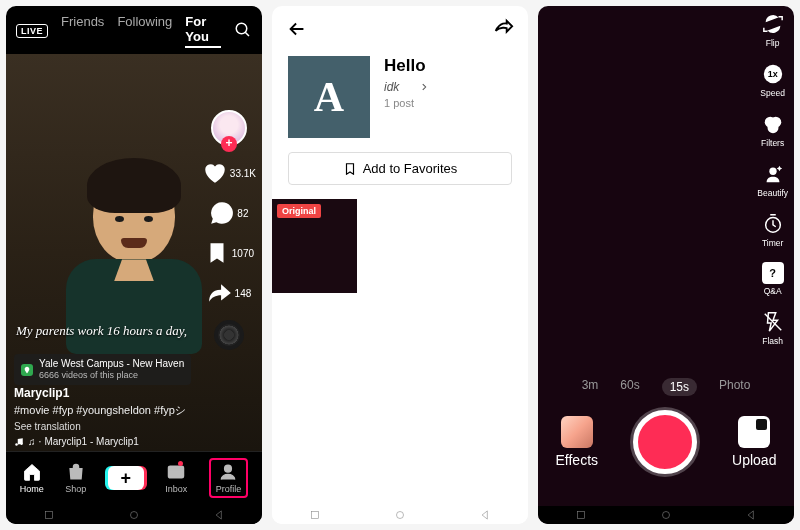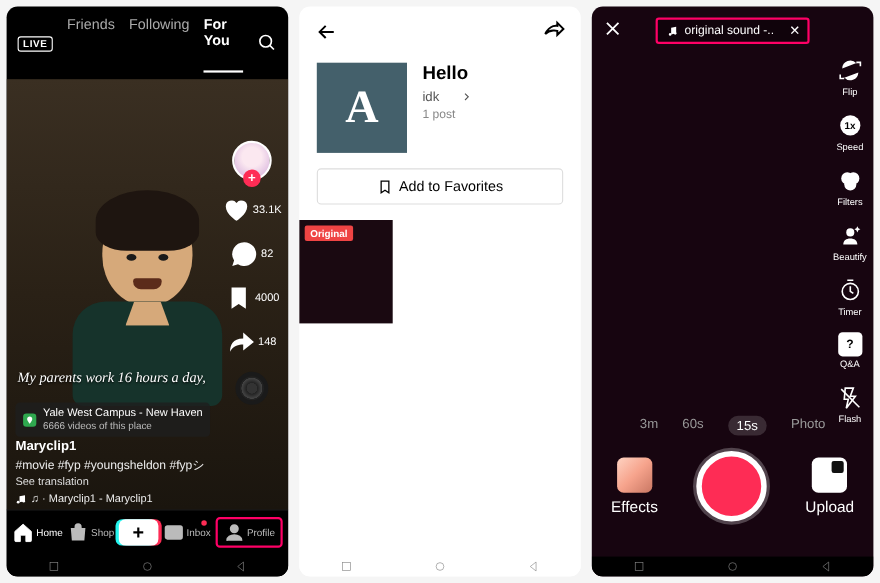--- a/index.html
+++ b/index.html
@@ -19,21 +19,21 @@
   }
   
   .s1 { background:#000; color:#fff; display:flex; flex-direction:column; }
   .s1-top { display:flex; align-items:center; gap:13px; padding:8px 10px 6px; font-size:13px; }
   .live-badge {
     border:1.4px solid #fff; border-radius:3px; padding:1px 4px;
     font-size:9px; font-weight:700; letter-spacing:0.5px;
   }
   .tabs { flex:1; display:flex; gap:13px; }
   .tab { color:#aaa; cursor:pointer; }
-  .tab.active { color:#fff; font-weight:700; border-bottom:2px solid #fff; padding-bottom:20px; }
+  .tab.active { color:#fff; font-weight:700; border-bottom:2px solid #fff; padding-bottom:2px; }
   .search-icon svg { width:18px; height:18px; stroke:#fff; fill:none; stroke-width:2; }
 
   .s1-video {
     flex:1; position:relative;
     background: linear-gradient(#3a2f22 0%, #2a2116 50%, #1a150e 100%);
     overflow:hidden;
   }
   .boy {
     position:absolute; left:50%; top:54%; transform:translate(-50%,-50%);
     width:140px; height:200px;
@@ -92,21 +92,21 @@
     background:#fe2c55; color:#fff; border-radius:50%;
   }
   .rail .ic { display:flex; align-items:center; gap:2px; }
   .rail .ic svg { width:26px; height:26px; fill:#fff; }
   .rail .disc { width:30px; height:30px; border-radius:50%; background:radial-gradient(circle,#333 30%,#222 32%,#444 60%,#222 62%); border:4px solid #1a1a1a; }
 
   .s1-nav {
     display:flex; justify-content:space-around; align-items:center;
     padding:6px 3px 8px; background:#000; border-top:1px solid #222;
   }
-  .nav-item { display:flex; flex-direction:row; align-items:center; gap:2px; font-size:9px; color:#bbb; cursor:pointer; position:relative; }
+  .nav-item { display:flex; flex-direction:column; align-items:center; gap:2px; font-size:9px; color:#bbb; cursor:pointer; position:relative; }
   .nav-item.active { color:#fff; }
   .nav-item svg { width:20px; height:20px; fill:currentColor; stroke:currentColor; }
   .nav-create {
     width:36px; height:24px; background:#fff; border-radius:6px;
     display:flex; align-items:center; justify-content:center; color:#000; font-size:18px; font-weight:700;
     box-shadow:-3px 0 0 #25f4ee, 3px 0 0 #fe2c55; cursor:pointer;
   }
   .dot { position:absolute; top:-1px; right:4px; width:5px; height:5px; background:#fe2c55; border-radius:50%; }
   .profile-hl { border:2px solid #ff0066; border-radius:4px; padding:2px 5px; }
 
@@ -122,21 +122,21 @@
   .s2 { background:#fff; color:#000; display:flex; flex-direction:column; }
   .s2-top { display:flex; justify-content:space-between; align-items:center; padding:12px 14px; }
   .s2-top svg { width:22px; height:22px; stroke:#000; fill:none; stroke-width:2; }
   .s2-header { display:flex; gap:14px; padding:0 16px 14px; }
   .cover {
     width:82px; height:82px; background:#44606b;
     display:flex; align-items:center; justify-content:center;
     color:#fff; font-size:42px; font-weight:700; font-family:Georgia,serif;
   }
   .track-meta .title { font-size:17px; font-weight:700; margin-bottom:4px; }
-  .track-meta .author { font-size:12px; color:#555; margin-bottom:3px; display:flex; align-items:center; gap:20px; }
+  .track-meta .author { font-size:12px; color:#555; margin-bottom:3px; display:flex; align-items:center; gap:20px;font-style:italic; }
   .track-meta .count { font-size:11px; color:#888; }
   .fav-btn {
     margin:0 16px 14px; border:1px solid #ddd; border-radius:4px;
     padding:8px 10px; display:flex; align-items:center; justify-content:center; gap:6px;
     font-size:13px; cursor:pointer;
   }
   .fav-btn svg { width:14px; height:14px; fill:none; stroke:#000; stroke-width:2; }
   .grid { display:flex; flex-wrap:wrap; }
   .tile { width:33.33%; aspect-ratio:1/1.1; background:#1a0911; position:relative; }
   .tile .badge {
@@ -273,21 +273,21 @@
       <div class="ic">
         <svg viewBox="0 0 24 24">
             <path d="M12 2a10 10 0 0 0-8.5 15.3L2 22l4.8-1.5A10 10 0 1 0 12 2z"></path>
           </svg>
         <span>82</span>
       </div>
       <div class="ic">
         <svg viewBox="0 0 24 24">
             <path d="M6 3h12v18l-6-4-6 4z"></path>
           </svg>
-        <span>4000</span>
+        <span>1070</span>
       </div>
       <div class="ic">
         <svg viewBox="0 0 24 24">
             <path d="M22 12l-9-8v5C4 9 2 15 2 20c2-4 6-6 11-6v5l9-7z"></path>
           </svg>
         <span>148</span>
       </div>
       <div class="disc"></div>
     </div>
   </div>
@@ -390,35 +390,20 @@
       </span>
     <span>
         <svg viewBox="0 0 24 24">
           <path d="M16 5l-9 7 9 7z"></path>
         </svg>
       </span>
   </div>
 </div>
 
 <div class="phone s3">
-  <div class="s3-top">
-    <span class="close"><svg viewBox="0 0 24 24">
-          <path d="M5 5l14 14M19 5L5 19"></path>
-        </svg></span>
-    <div class="sound-chip">
-      <svg viewBox="0 0 24 24">
-          <path d="M9 18V5l10-2v13"></path>
-          <circle cx="7" cy="18" r="2.5"></circle>
-          <circle cx="17" cy="16" r="2.5"></circle>
-        </svg>
-      <span>original sound -..</span>
-      <span class="x">✕</span>
-    </div>
-    <span style="width:18px"></span>
-  </div>
 
   <div class="s3-body">
     <div class="s3-rail">
       <div class="ri">
         <span class="ico">
             <svg viewBox="0 0 24 24">
               <path d="M4 10a8 8 0 0 1 14-5l2-1M20 14a8 8 0 0 1-14 5l-2 1"></path>
               <path d="M18 4h4v4M6 20H2v-4" fill="none" stroke="#fff" stroke-width="1.6"></path>
             </svg>
           </span>

